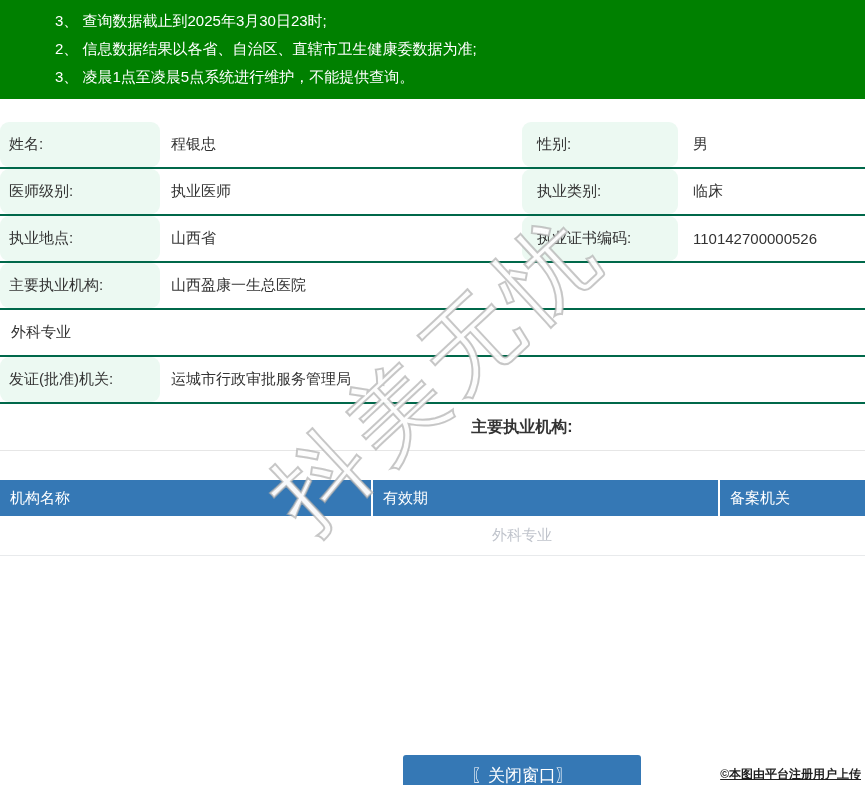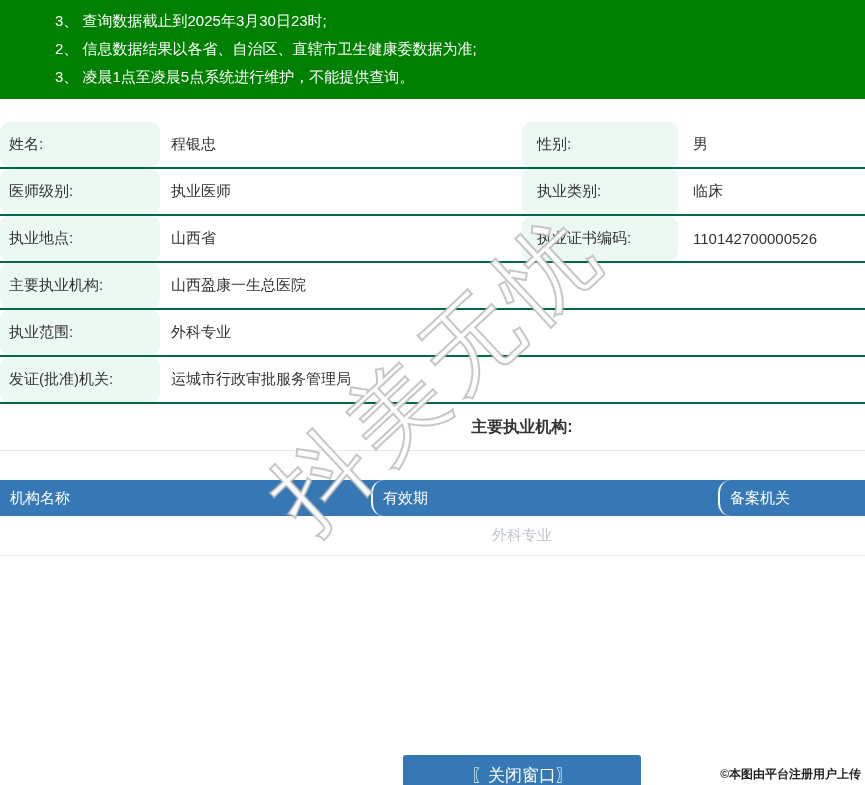--- a/index.html
+++ b/index.html
@@ -47,21 +47,21 @@
     display: flex; align-items: center; justify-content: center;
     font-size: 16px; font-weight: bold;
   }
   .filing-gap { height: 29px; }
   .filing-header {
     width: 1044px; height: 36px;
     background: #3578b5; color: #ffffff;
     display: flex; align-items: stretch;
     font-size: 15px;
   }
-  .fcol { display: flex; align-items: center; padding-left: 10px; box-sizing: border-box; border-radius: 13px; }
+  .fcol { display: flex; align-items: center; padding-left: 10px; box-sizing: border-box; }
   .fcol-1 { width: 371px; }
   .fcol-2 { width: 347px; border-left: 2px solid #ffffff; }
   .fcol-3 { flex: 1; border-left: 2px solid #ffffff; }
   .empty-row {
     width: 1044px; height: 39px;
     border-bottom: 1px solid #e8eaec;
     display: flex; align-items: center; justify-content: center;
     color: #c0c4cc; font-size: 15px;
   }
 
@@ -94,20 +94,21 @@
   }
 
   
   .img-copyright {
     position: absolute;
     right: 4px; bottom: 2px;
     font-size: 12px; font-weight: bold;
     color: #1f1f1f;
     text-shadow: -1px -1px 0 #fff, 1px -1px 0 #fff, -1px 1px 0 #fff, 1px 1px 0 #fff;
     z-index: 20;
+    text-decoration: underline;
   }
 </style>
 </head>
 <body>
 
 <div class="page">
 
   <div class="banner">
     <div class="notice-line"><span>3、 查询数据截止到</span><b>2025年3月30日23时</b><span>;</span></div>
     <div class="notice-line"><span>2、 信息数据结果以各省、自治区、直辖市卫生健康委数据为准;</span><b></b><span></span></div>
@@ -136,21 +137,20 @@
       <div class="pcell plabel right">执业证书编码:</div>
       <div class="pcell pvalue right">110142700000526</div>
     </div>
 
     <div class="prow">
       <div class="pcell plabel">主要执业机构:</div>
       <div class="pcell pvalue rest">山西盈康一生总医院</div>
     </div>
 
     <div class="prow">
-      <div class="pcell plabel">执业范围:</div>
       <div class="pcell pvalue rest">外科专业</div>
     </div>
 
     <div class="prow">
       <div class="pcell plabel">发证(批准)机关:</div>
       <div class="pcell pvalue rest">运城市行政审批服务管理局</div>
     </div>
 
   </div>
 

